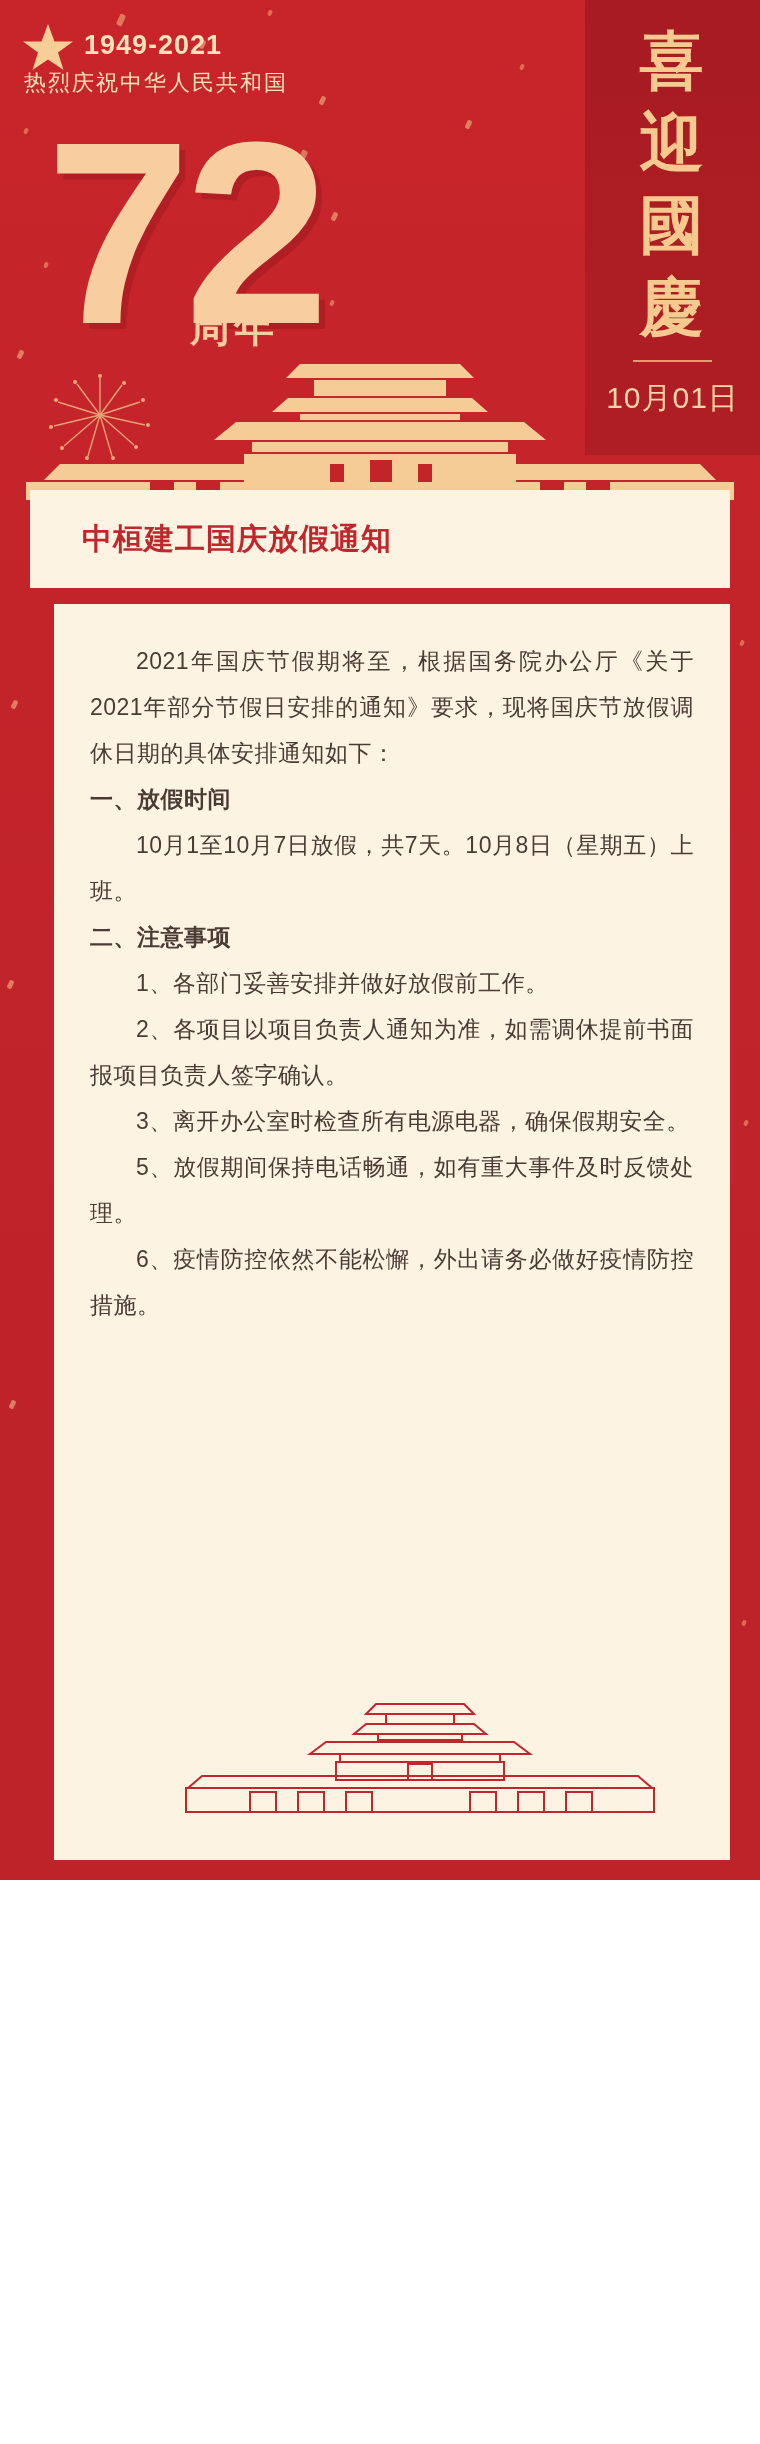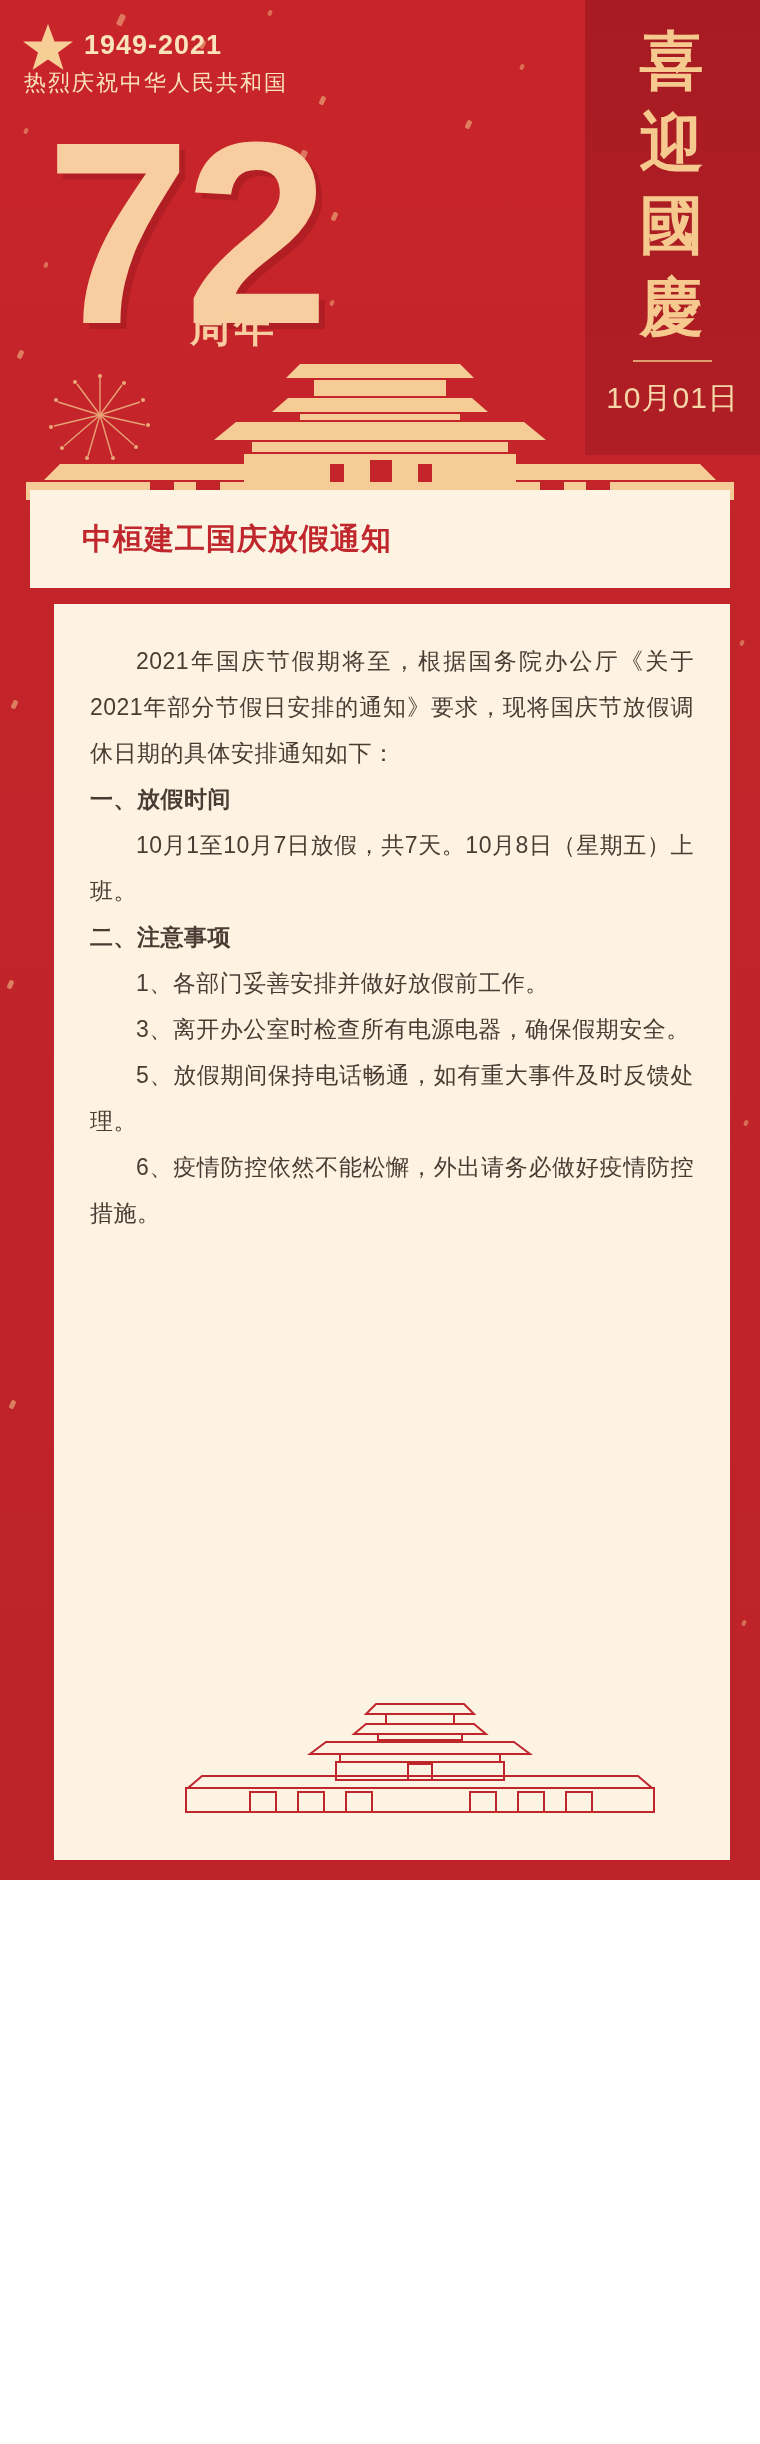--- a/index.html
+++ b/index.html
@@ -326,20 +326,21 @@
 
     <div class="title-text">中桓建工国庆放假通知</div>
   </div>
 
   <div class="body-card">
     <p class="para indent">2021年国庆节假期将至，根据国务院办公厅《关于2021年部分节假日安排的通知》要求，现将国庆节放假调休日期的具体安排通知如下：</p>
     <p class="heading">一、放假时间</p>
     <p class="para indent">10月1至10月7日放假，共7天。10月8日（星期五）上班。</p>
     <p class="heading">二、注意事项</p>
     <p class="para indent">1、各部门妥善安排并做好放假前工作。</p>
+    <p class="para indent">2、各项目以项目负责人通知为准，如需调休提前书面报项目负责人签字确认。</p>
     <p class="para indent">3、离开办公室时检查所有电源电器，确保假期安全。</p>
     <p class="para indent">5、放假期间保持电话畅通，如有重大事件及时反馈处理。</p>
     <p class="para indent">6、疫情防控依然不能松懈，外出请务必做好疫情防控措施。</p>
 
     <svg class="gate-outline" viewBox="0 0 660 120" preserveAspectRatio="xMidYMax meet">
       <g fill="none" stroke="#c0272d" stroke-width="2">
         <path d="M286 6 h88 l10 10 h-108 z"></path>
         <path d="M296 16 v10 h68 v-10"></path>
         <path d="M276 26 h108 l12 10 h-132 z"></path>
         <path d="M288 36 v6 h84 v-6"></path>

